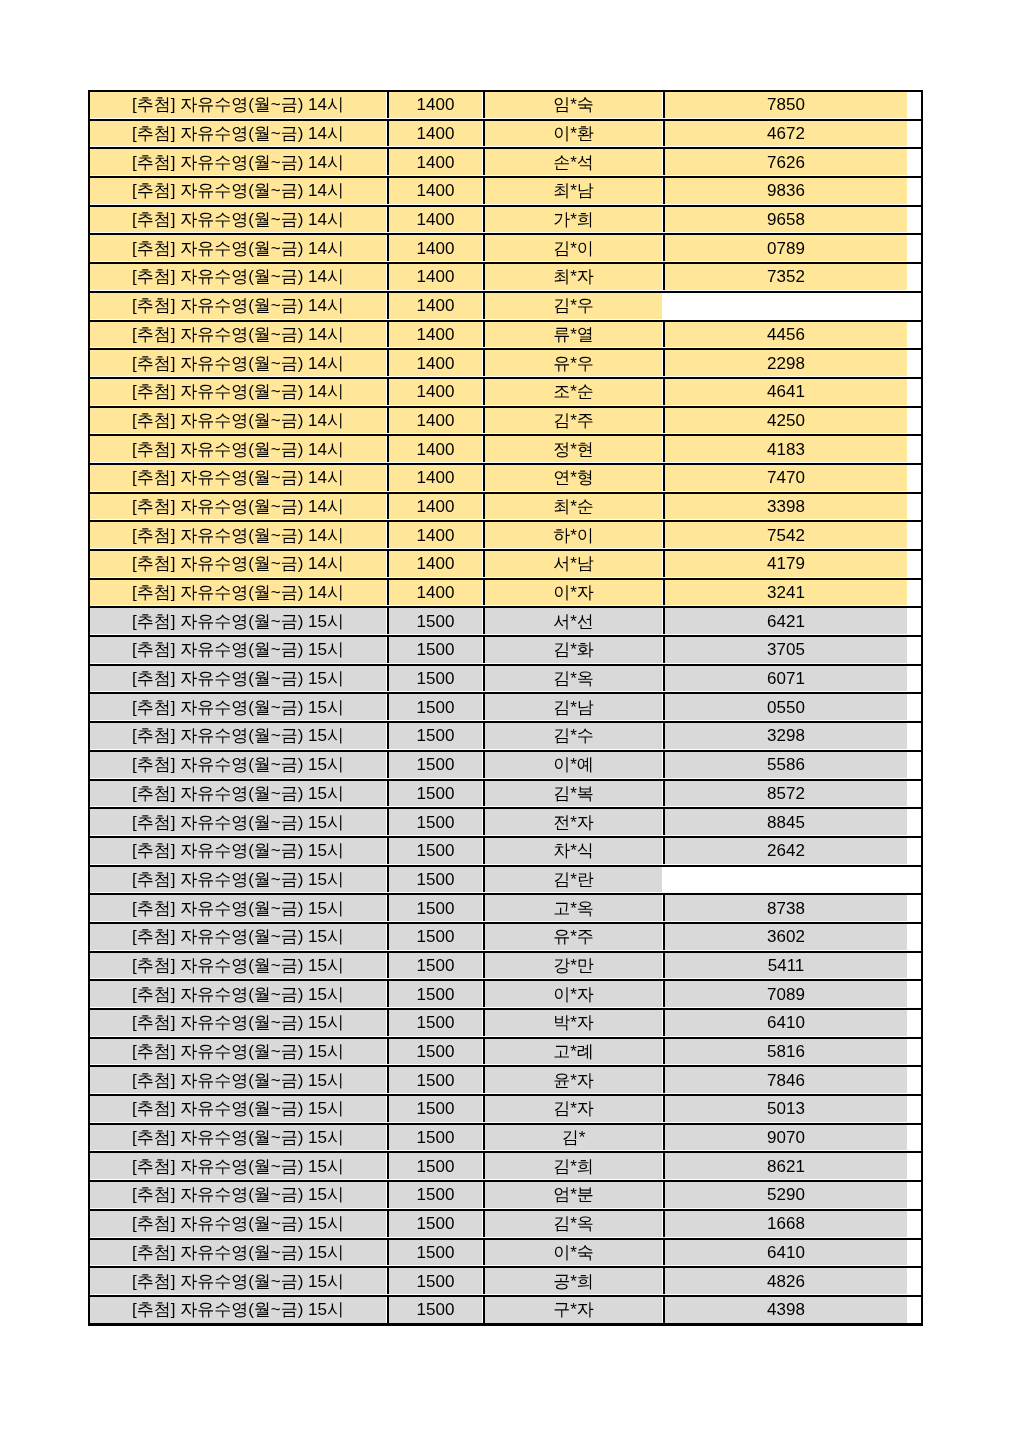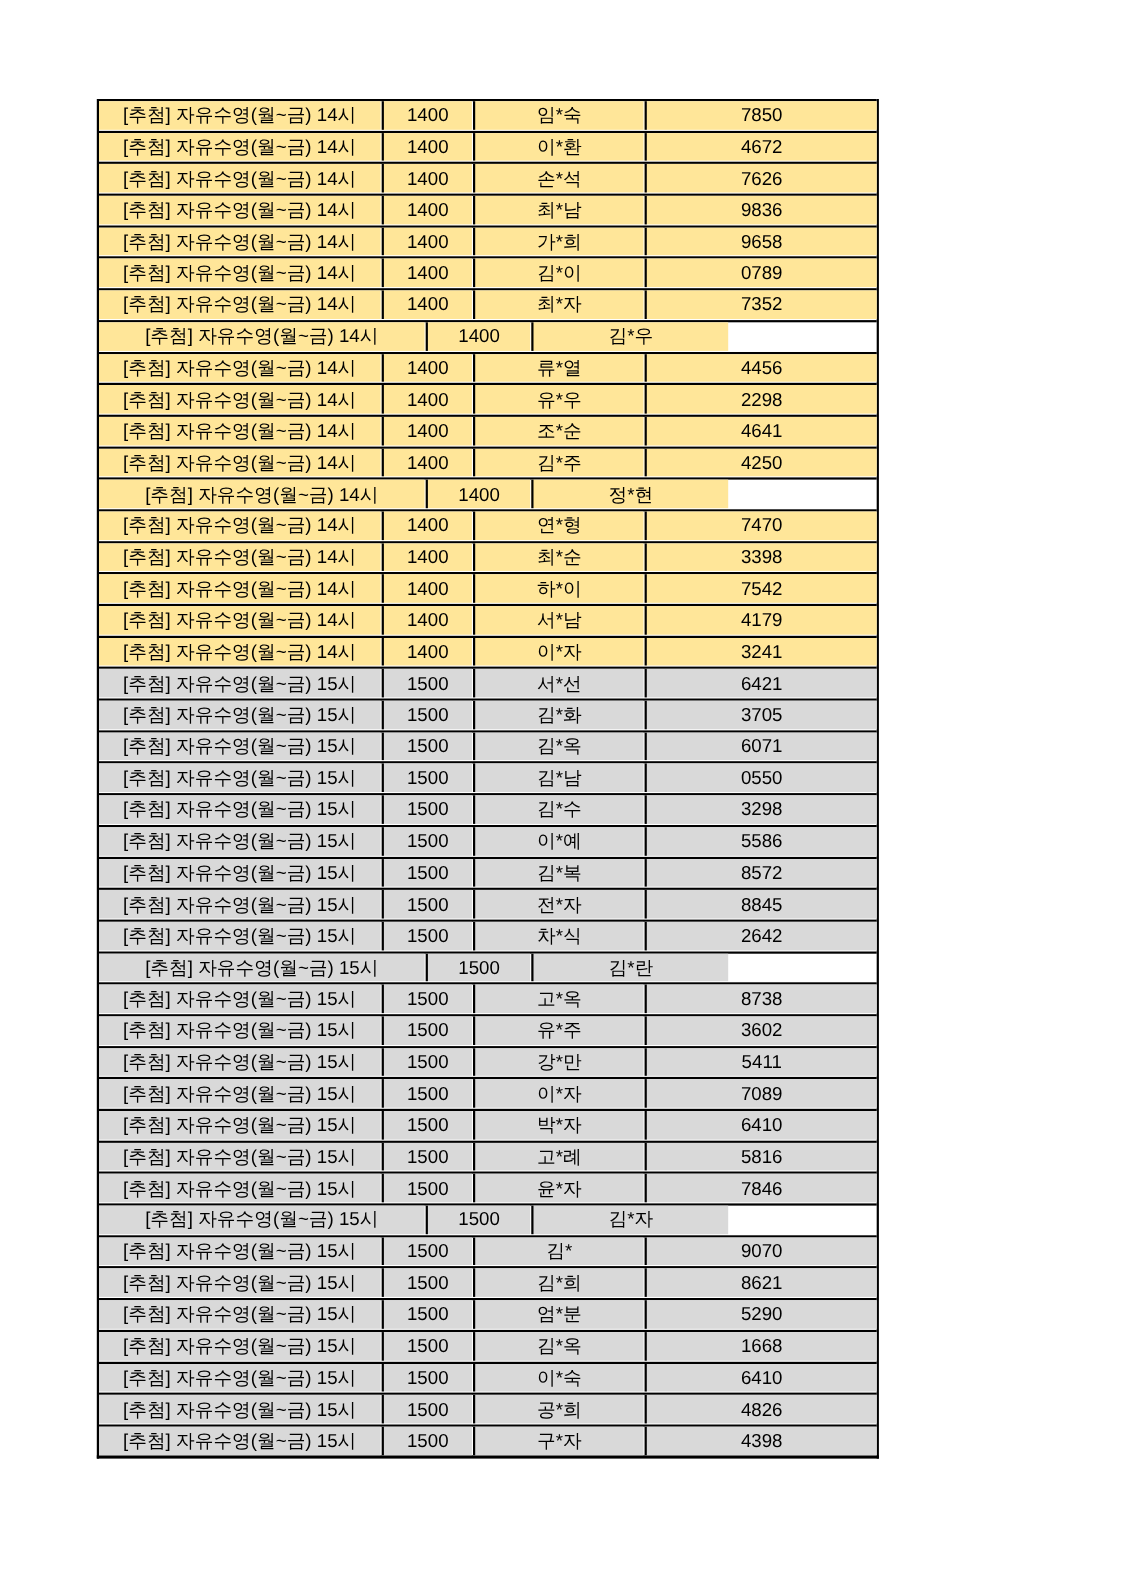--- a/index.html
+++ b/index.html
@@ -11,21 +11,21 @@
     position: relative;
     width: 1024px;
     height: 1448px;
     background: #ffffff;
     overflow: hidden;
   }
   .results-table {
     position: absolute;
     left: 88px;
     top: 90px;
-    width: 711px;
+    width: 835px;
     box-sizing: border-box;
     border-left: 2px solid #000000;
     border-right: 2px solid #000000;
     border-bottom: 3px solid #000000;
     background: #ffffff;
   }
   .row {
     display: flex;
     height: 27.7px;
     box-sizing: border-box;
@@ -140,20 +140,21 @@
     <div class="cell col-program">[추첨] 자유수영(월~금) 14시</div>
     <div class="cell col-code">1400</div>
     <div class="cell col-name">김*주</div>
     <div class="cell col-number">4250</div>
   </div>
 
   <div class="row" style="--row-bg: #FFE699;">
     <div class="cell col-program">[추첨] 자유수영(월~금) 14시</div>
     <div class="cell col-code">1400</div>
     <div class="cell col-name">정*현</div>
+    <div class="cell col-number">4183</div>
   </div>
 
   <div class="row" style="--row-bg: #FFE699;">
     <div class="cell col-program">[추첨] 자유수영(월~금) 14시</div>
     <div class="cell col-code">1400</div>
     <div class="cell col-name">연*형</div>
     <div class="cell col-number">7470</div>
   </div>
 
   <div class="row" style="--row-bg: #FFE699;">
@@ -299,20 +300,21 @@
     <div class="cell col-program">[추첨] 자유수영(월~금) 15시</div>
     <div class="cell col-code">1500</div>
     <div class="cell col-name">윤*자</div>
     <div class="cell col-number">7846</div>
   </div>
 
   <div class="row" style="--row-bg: #D9D9D9;">
     <div class="cell col-program">[추첨] 자유수영(월~금) 15시</div>
     <div class="cell col-code">1500</div>
     <div class="cell col-name">김*자</div>
+    <div class="cell col-number">5013</div>
   </div>
 
   <div class="row" style="--row-bg: #D9D9D9;">
     <div class="cell col-program">[추첨] 자유수영(월~금) 15시</div>
     <div class="cell col-code">1500</div>
     <div class="cell col-name">김*</div>
     <div class="cell col-number">9070</div>
   </div>
 
   <div class="row" style="--row-bg: #D9D9D9;">

